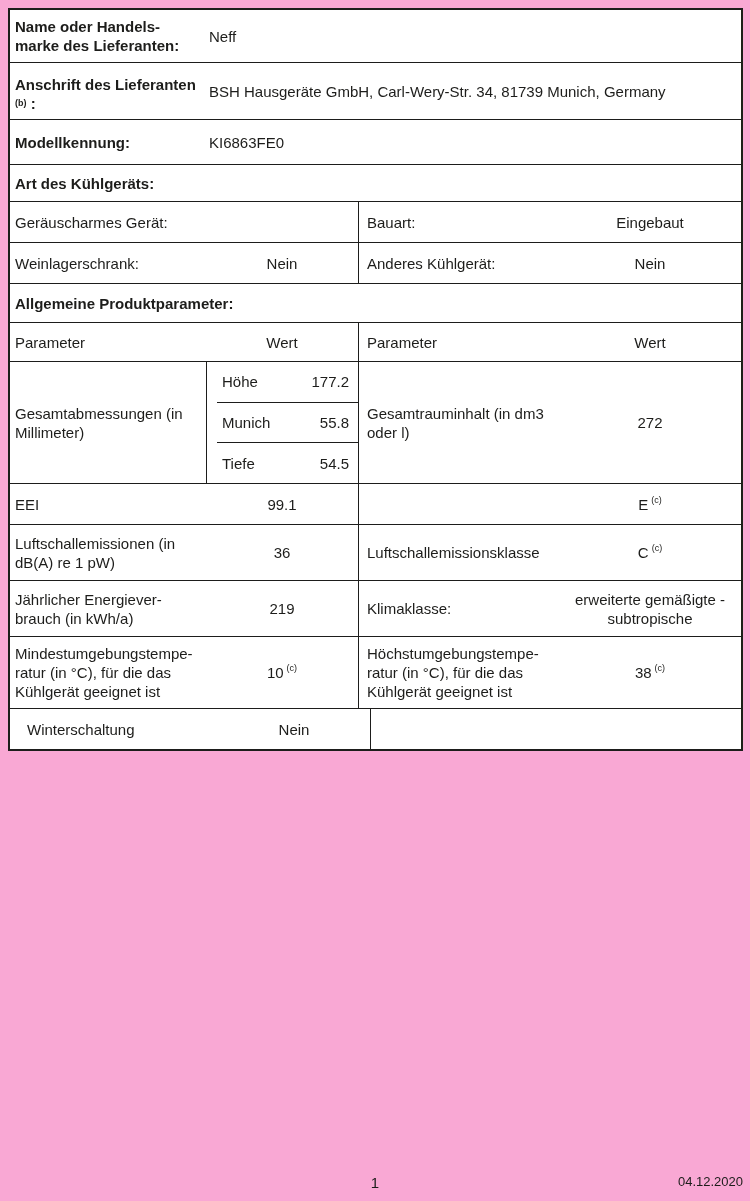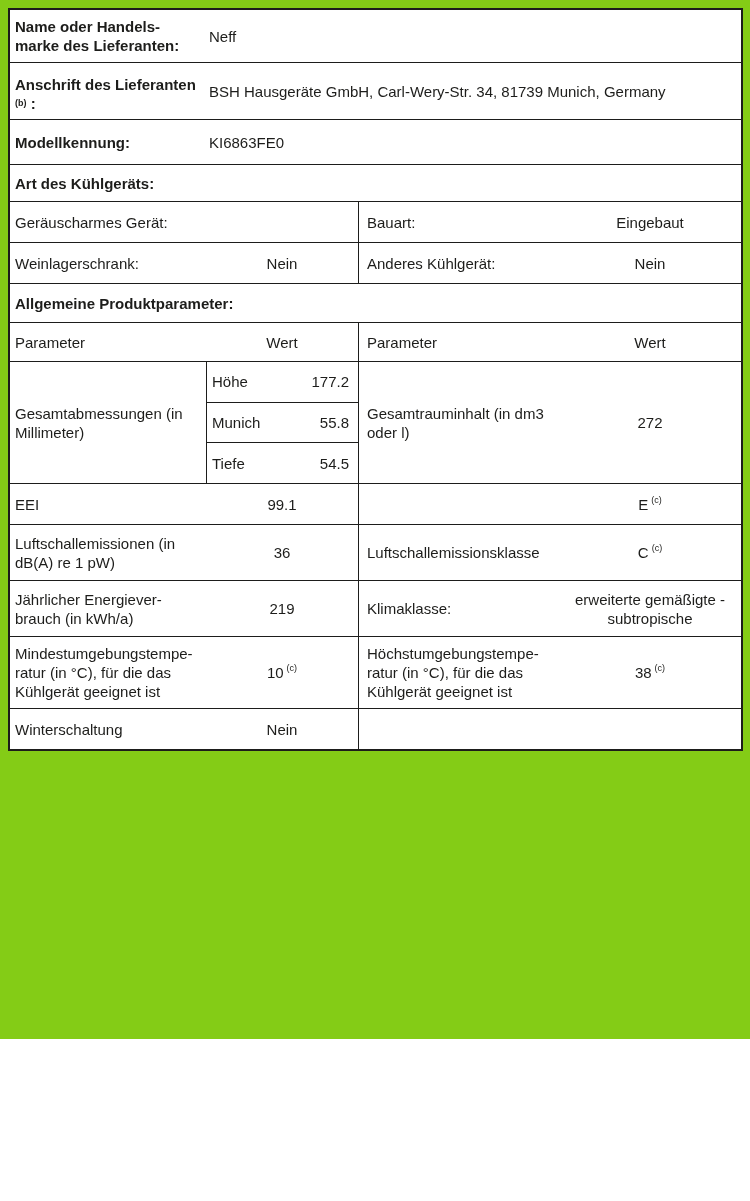--- a/index.html
+++ b/index.html
@@ -4,37 +4,37 @@
 <style>
   * { box-sizing: border-box; margin: 0; padding: 0; }
   html, body { background: #ffffff; }
   body {
     width: 750px; height: 1201px;
     font-family: "Liberation Sans", sans-serif;
     color: #1d1d1b;
   }
   .page {
     position: relative;
-    width: 750px; height: 1039px;
-    background: #84cc16;
+    width: 750px; height: 1201px;
+    background: #f9a8d4;
     overflow: hidden;
   }
   .sheet {
     position: absolute; left: 8px; top: 8px;
     width: 735px;
     border: 2px solid #1d1d1b;
     display: flex; flex-direction: column;
     background: #ffffff;
   }
   .row {
     display: flex;
     border-bottom: 1.5px solid #1d1d1b;
     font-size: 15px; line-height: 19px;
   }
-  .row:last-child { border-bottom: none; }
+  .row:last-child { border-bottom: none; margin-left: 12px; }
   .h53{height:53px}.h57{height:57px}.h45{height:45px}.h37{height:37px}
   .h41{height:41px}.h39{height:39px}.h122{height:122px}.h56{height:56px}
   .h72{height:72px}.h40{height:40px}
   .c { display: flex; align-items: center; padding: 0 5px; }
   .bold { font-weight: bold; }
   .pre { white-space: pre-line; }
   .full { flex: 1; }
   .kv-label { width: 192px; flex: none; }
   .kv-value { flex: 1; padding-left: 7px; }
   .half-l {
@@ -53,21 +53,21 @@
   .vcell-r {
     width: 182px; flex: none;
     display: flex; align-items: center; justify-content: center;
     text-align: center;
   }
   .sub {
     width: 152px; flex: none;
     border-left: 1.5px solid #1d1d1b;
     display: flex; flex-direction: column;
   }
-  .sub-row { flex: 1; display: flex; border-bottom: 1.5px solid #1d1d1b; }
+  .sub-row { flex: 1; display: flex; border-bottom: 1.5px solid #1d1d1b; margin-left: 10px; }
   .sub-row:last-child { border-bottom: none; }
   .sub-name { flex: 1; display: flex; align-items: center; padding-left: 5px; }
   .sub-val { width: 74px; flex: none; display: flex; align-items: center; justify-content: flex-end; padding-right: 9px; }
   .sup { font-size: 9px; position: relative; top: -4px; margin-left: 3px; }
   .supb { font-size: 9px; position: relative; top: -3px; }
   .addr-label-inner { line-height: 19px; margin-top: 8px; }
   .footer-page {
     position: absolute; left: 0; top: 1174px; width: 750px;
     text-align: center; font-size: 15px;
   }

